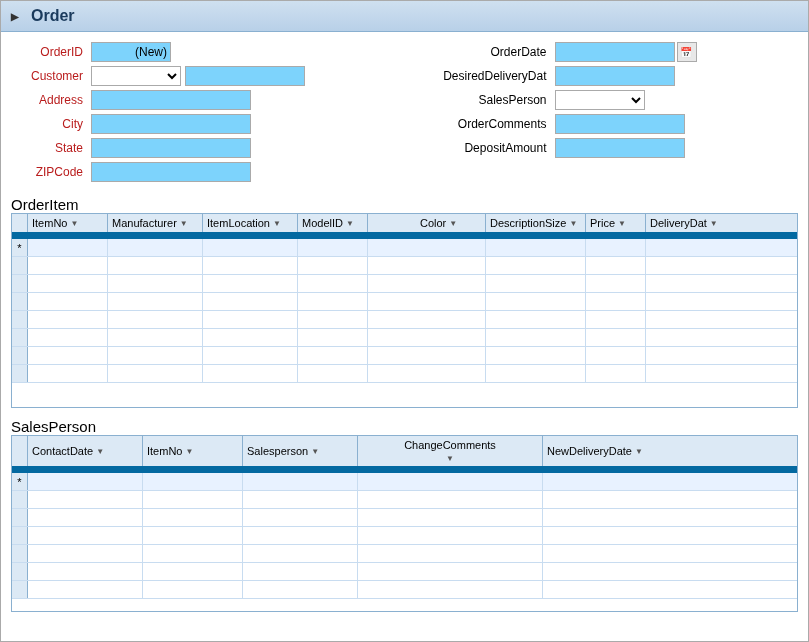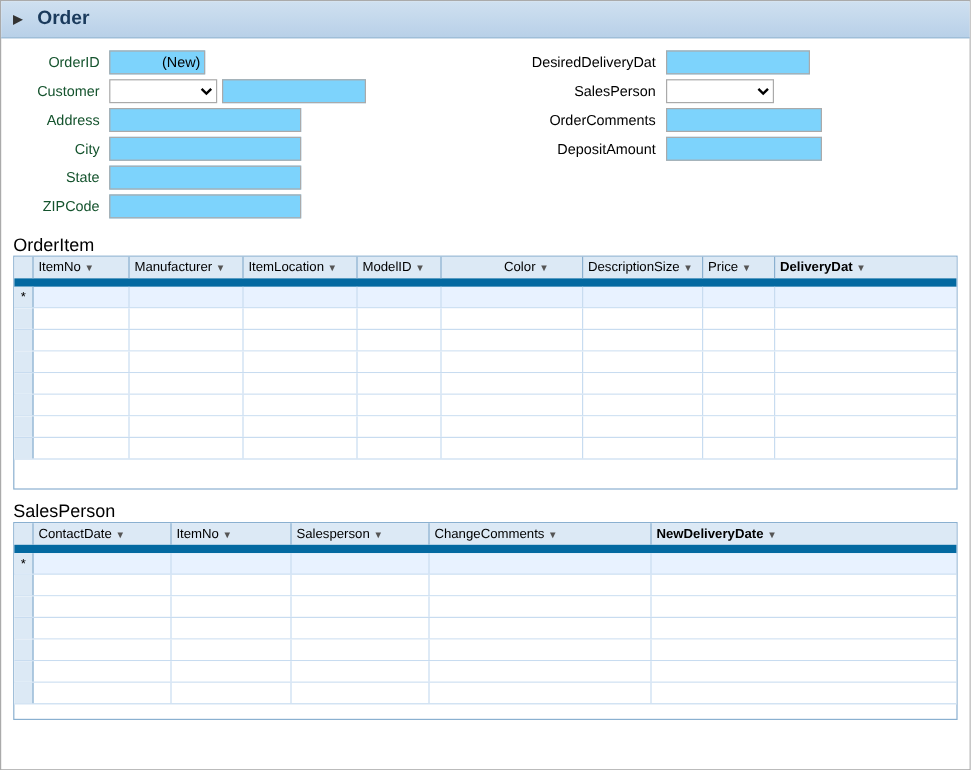--- a/index.html
+++ b/index.html
@@ -48,21 +48,21 @@
     }
     .form-row {
       display: flex;
       align-items: center;
       margin-bottom: 4px;
     }
     .form-label {
       width: 70px;
       text-align: right;
       padding-right: 8px;
-      color: #14532d;
+      color: #b91c1c;
       font-size: 12px;
     }
     .form-label-right {
       width: 130px;
       text-align: right;
       padding-right: 8px;
       color: #000;
       font-size: 12px;
     }
     .form-input {
@@ -130,21 +130,20 @@
       font-size: 11px;
       font-weight: normal;
       color: #000;
       display: flex;
       align-items: center;
       gap: 3px;
       cursor: pointer;
     }
     .grid-header-cell:last-child {
       border-right: none;
-      font-weight: bold;
     }
     .grid-row-marker {
       width: 16px;
       min-width: 16px;
       border-right: 1px solid #8ab0d0;
       background: #dce9f5;
       display: flex;
       align-items: center;
       justify-content: center;
       font-size: 11px;
@@ -179,21 +178,21 @@
     .col-itemlocation { width: 95px; min-width: 95px; }
     .col-modelid { width: 70px; min-width: 70px; }
     .col-color { width: 70px; min-width: 70px; margin-left: 48px; }
     .col-descsize { width: 100px; min-width: 100px; }
     .col-price { width: 60px; min-width: 60px; }
     .col-deliverydate { flex: 1; min-width: 80px; }
 
     .col-contactdate { width: 115px; min-width: 115px; }
     .col-itemno2 { width: 100px; min-width: 100px; }
     .col-salesperson { width: 115px; min-width: 115px; }
-    .col-changecomments { width: 185px; min-width: 185px; }
+    .col-changecomments { width: 185px; min-width: 185px; flex-direction: column; }
     .col-newdeliverydate { flex: 1; min-width: 100px; }
 
     .grid-empty-rows {
       height: 150px;
     }
     .grid-empty-rows2 {
       height: 120px;
     }
   </style>
 </head>
@@ -237,20 +236,27 @@
       </div>
 
       <div class="form-row">
         <span class="form-label">ZIPCode</span>
         <input class="form-input input-wide" style="">
       </div>
     </div>
 
     <div class="form-right">
 
+      <div class="form-row">
+        <span class="form-label-right">OrderDate</span>
+        <input class="form-input input-date" style="">
+        <button class="cal-btn">
+          <span>📅</span>
+        </button>
+      </div>
 
       <div class="form-row">
         <span class="form-label-right">DesiredDeliveryDat</span>
         <input class="form-input input-date" style="">
       </div>
 
       <div class="form-row">
         <span class="form-label-right">SalesPerson</span>
         <select class="select-salesperson"></select>
       </div>

